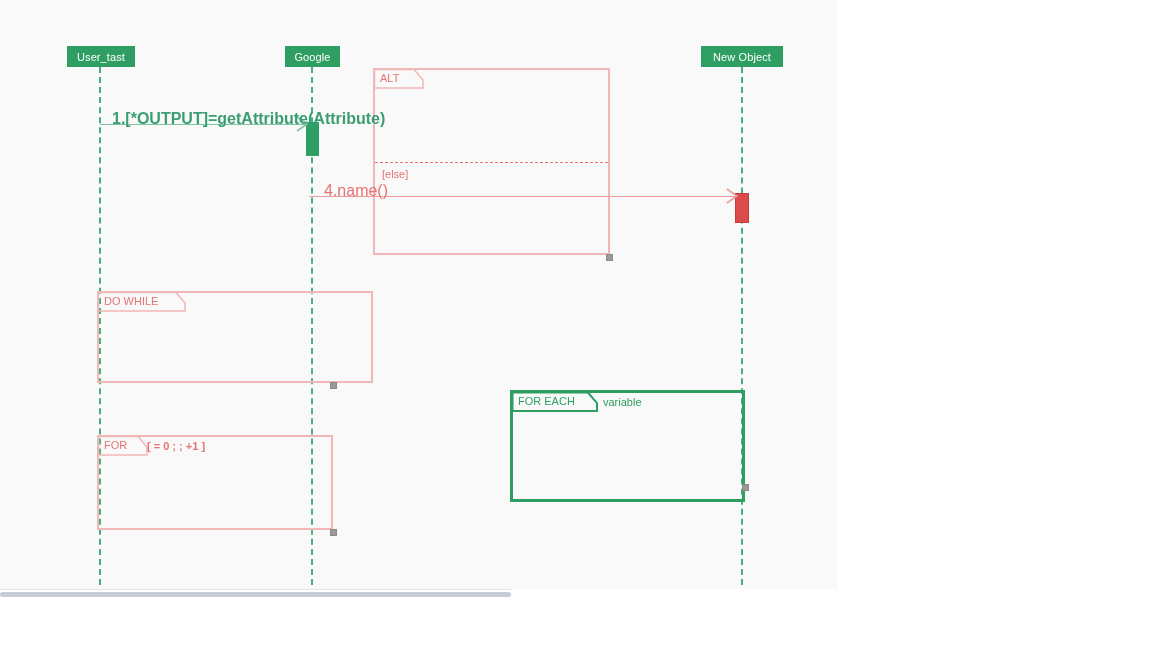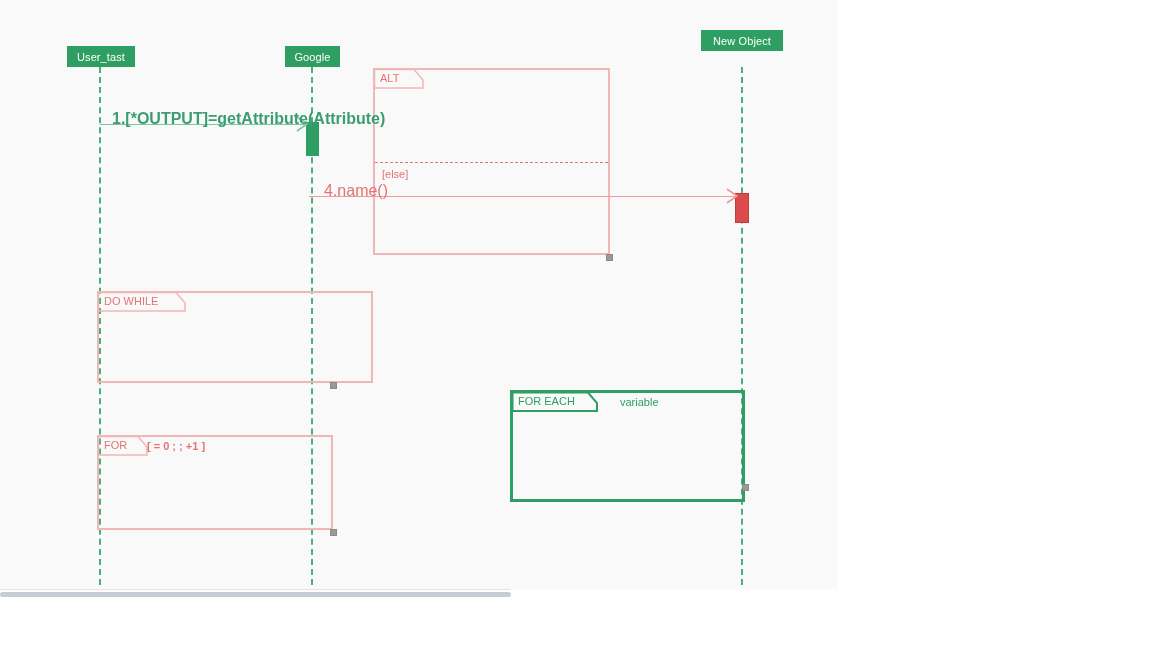--- a/index.html
+++ b/index.html
@@ -186,21 +186,21 @@
 <div id="app">
 
   <div id="canvas">
 
     <div id="lifelines-layer">
         <div class="lifeline" style="left: 99px; top: 67px; height: 518px;"></div>
         <div class="lifeline-head" style="left: 67px; top: 46px; width: 68px;">User_tast</div>
         <div class="lifeline" style="left: 311px; top: 67px; height: 518px;"></div>
         <div class="lifeline-head" style="left: 285px; top: 46px; width: 55px;">Google</div>
         <div class="lifeline" style="left: 741px; top: 67px; height: 518px;"></div>
-        <div class="lifeline-head" style="left: 701px; top: 30px; width: 82px;">New Object</div>
+        <div class="lifeline-head" style="left: 701px; top: 46px; width: 82px;">New Object</div>
       </div>
 
     <div id="activations-layer">
         <div class="activation green" style="left: 306px; top: 122px; width: 13px; height: 34px;"></div>
         <div class="activation red" style="left: 735px; top: 193px; width: 14px; height: 30px;"></div>
       </div>
 
     <div id="fragments-layer">
         <div class="fragment red" style="left: 373px; top: 68px; width: 237px; height: 187px;">
           <div class="frag-tab" style="width: 49px;">
@@ -232,21 +232,21 @@
           <div class="frag-cond" style="left: 48px;">[ = 0 ; ; +1 ]</div>
         </div>
         <div class="resize-handle" style="left: 330px; top: 529px;"></div>
         <div class="fragment green" style="left: 510px; top: 390px; width: 235px; height: 112px;">
           <div class="frag-tab" style="width: 85px;">
             <svg width="89" height="23">
               <path d="M0.5 0.5 H76 L85 11 V19 H0.5 Z" fill="none" stroke="#2e9e62" stroke-width="2"></path>
             </svg>
           </div>
           <div class="frag-tab-label">FOR EACH</div>
-          <div class="frag-cond" style="left: 83px; padding-left: 24px;">variable</div>
+          <div class="frag-cond" style="left: 66px; padding-left: 24px;">variable</div>
         </div>
         <div class="resize-handle" style="left: 742px; top: 484px;"></div>
       </div>
 
     <div id="messages-layer">
         <div class="message-line" style="left: 100px; top: 124px; width: 206px;"></div>
         <div class="arrowhead" style="left: 306px; top: 124px;">
           <svg width="14" height="16" style="position:absolute;left:-10px;top:-8px;">
             <path d="M1 1 L11 8 L1 15" fill="none" stroke="#7fc4a3" stroke-width="1.6"></path>
           </svg>

